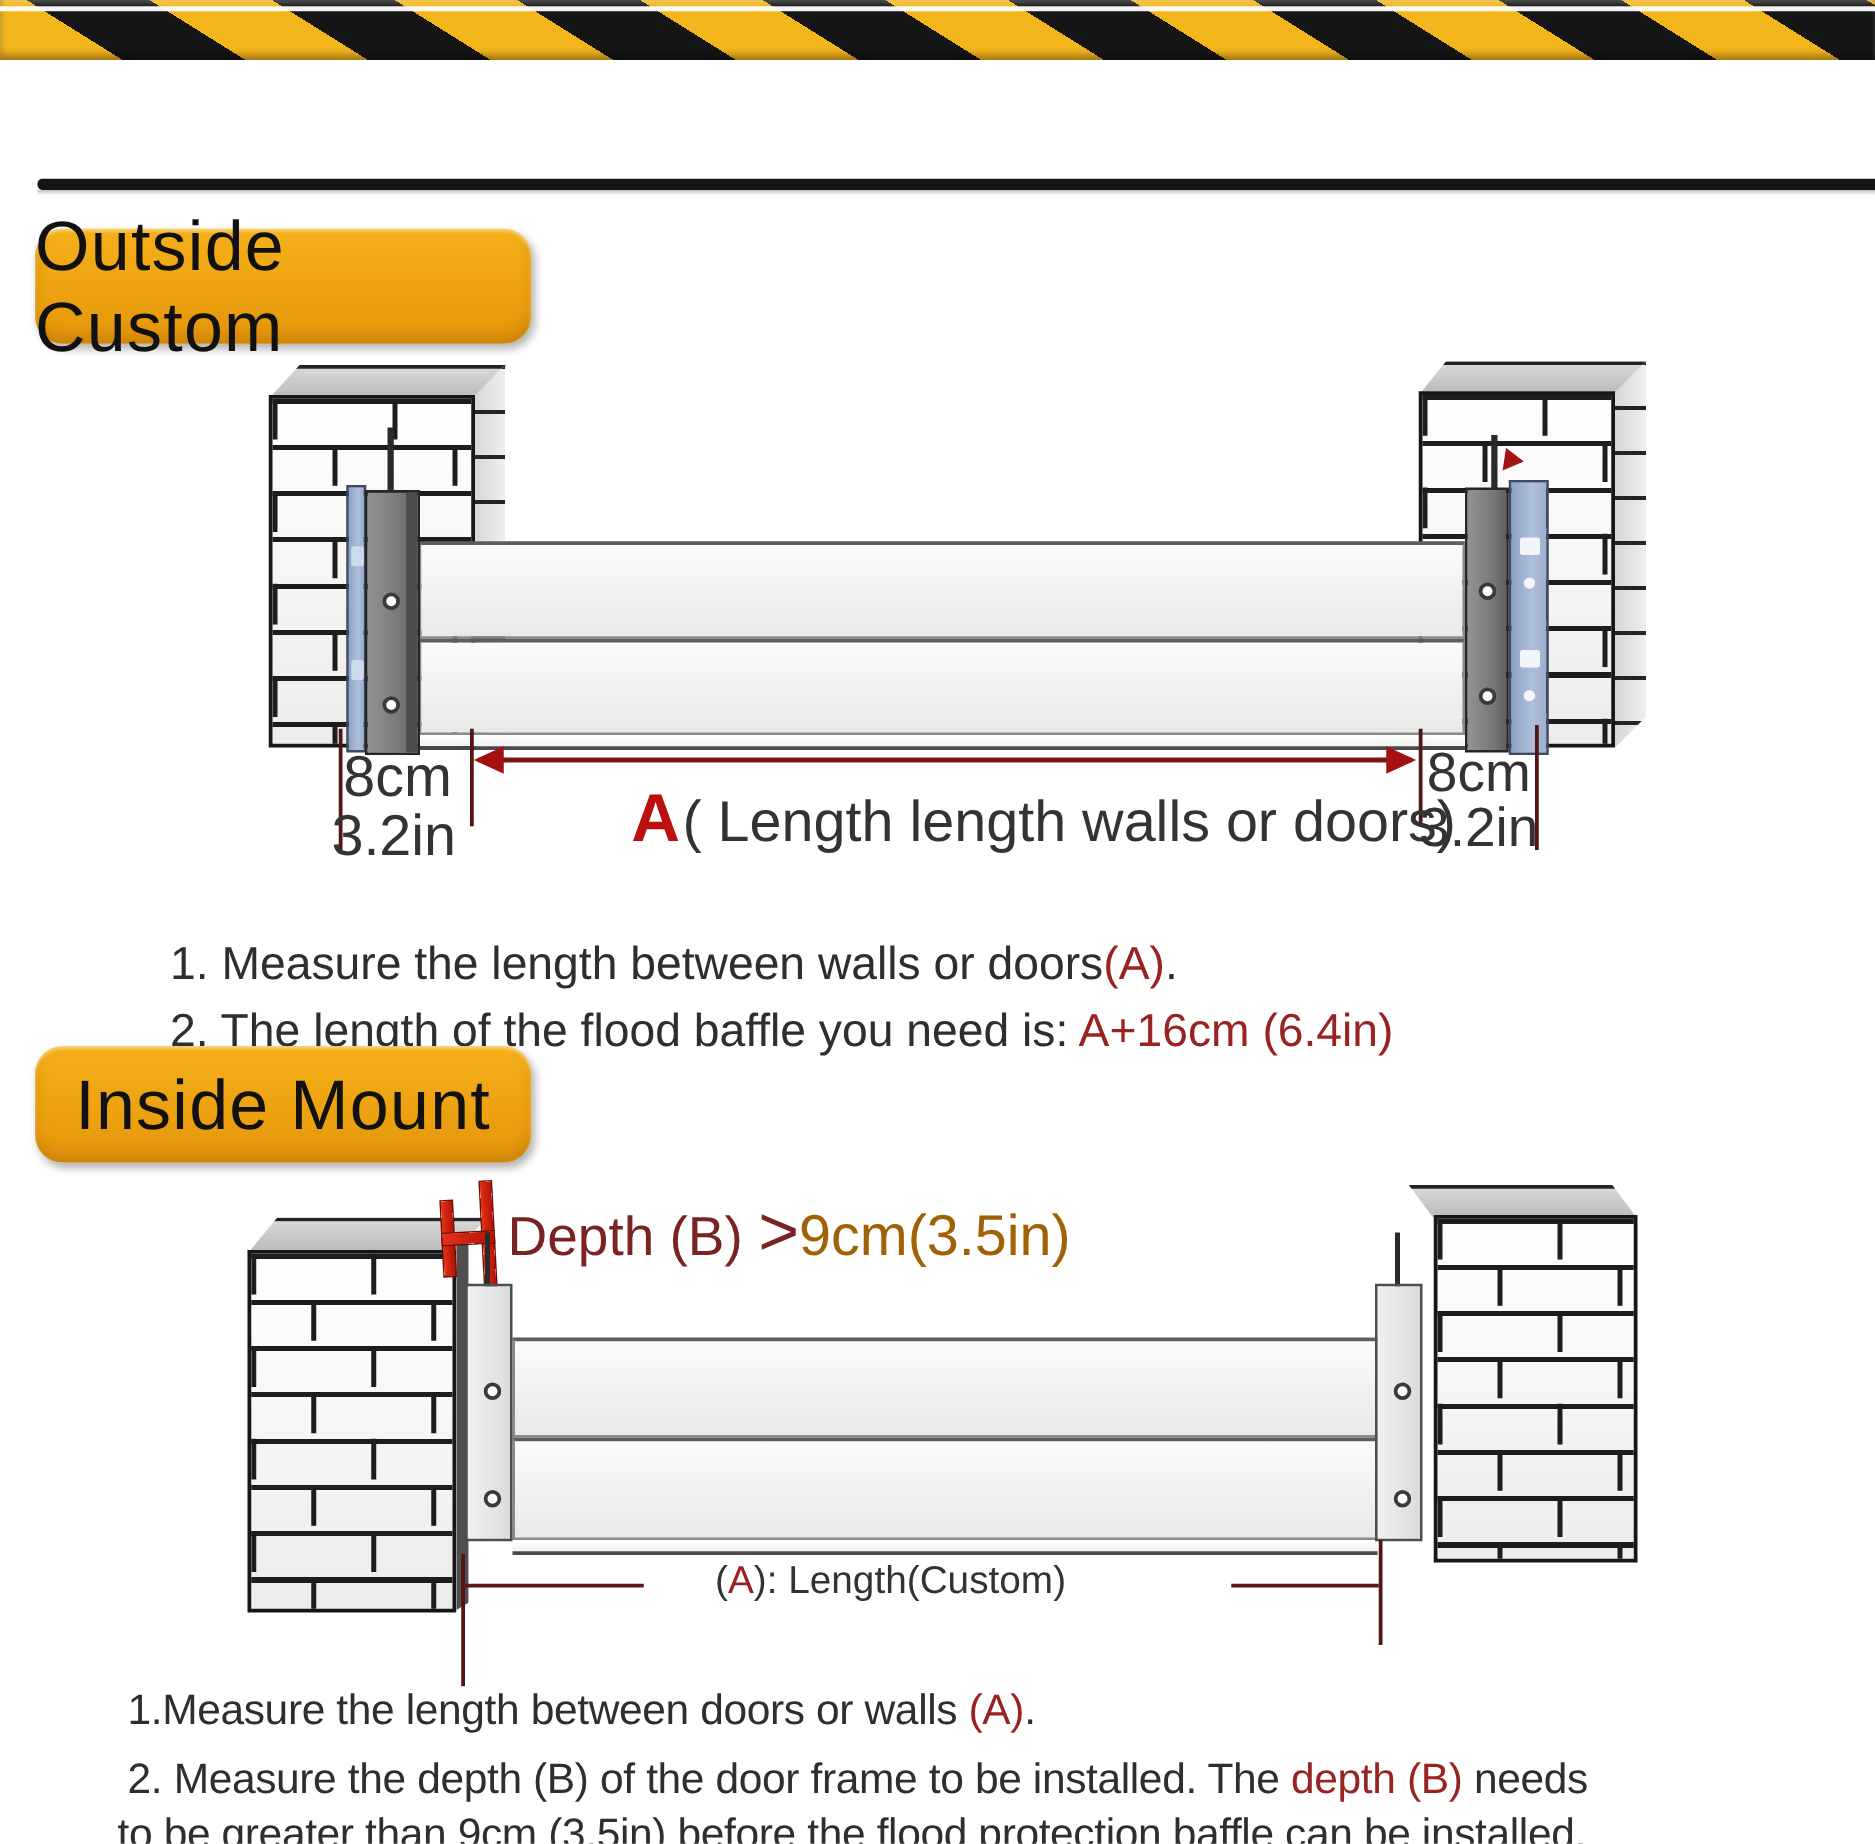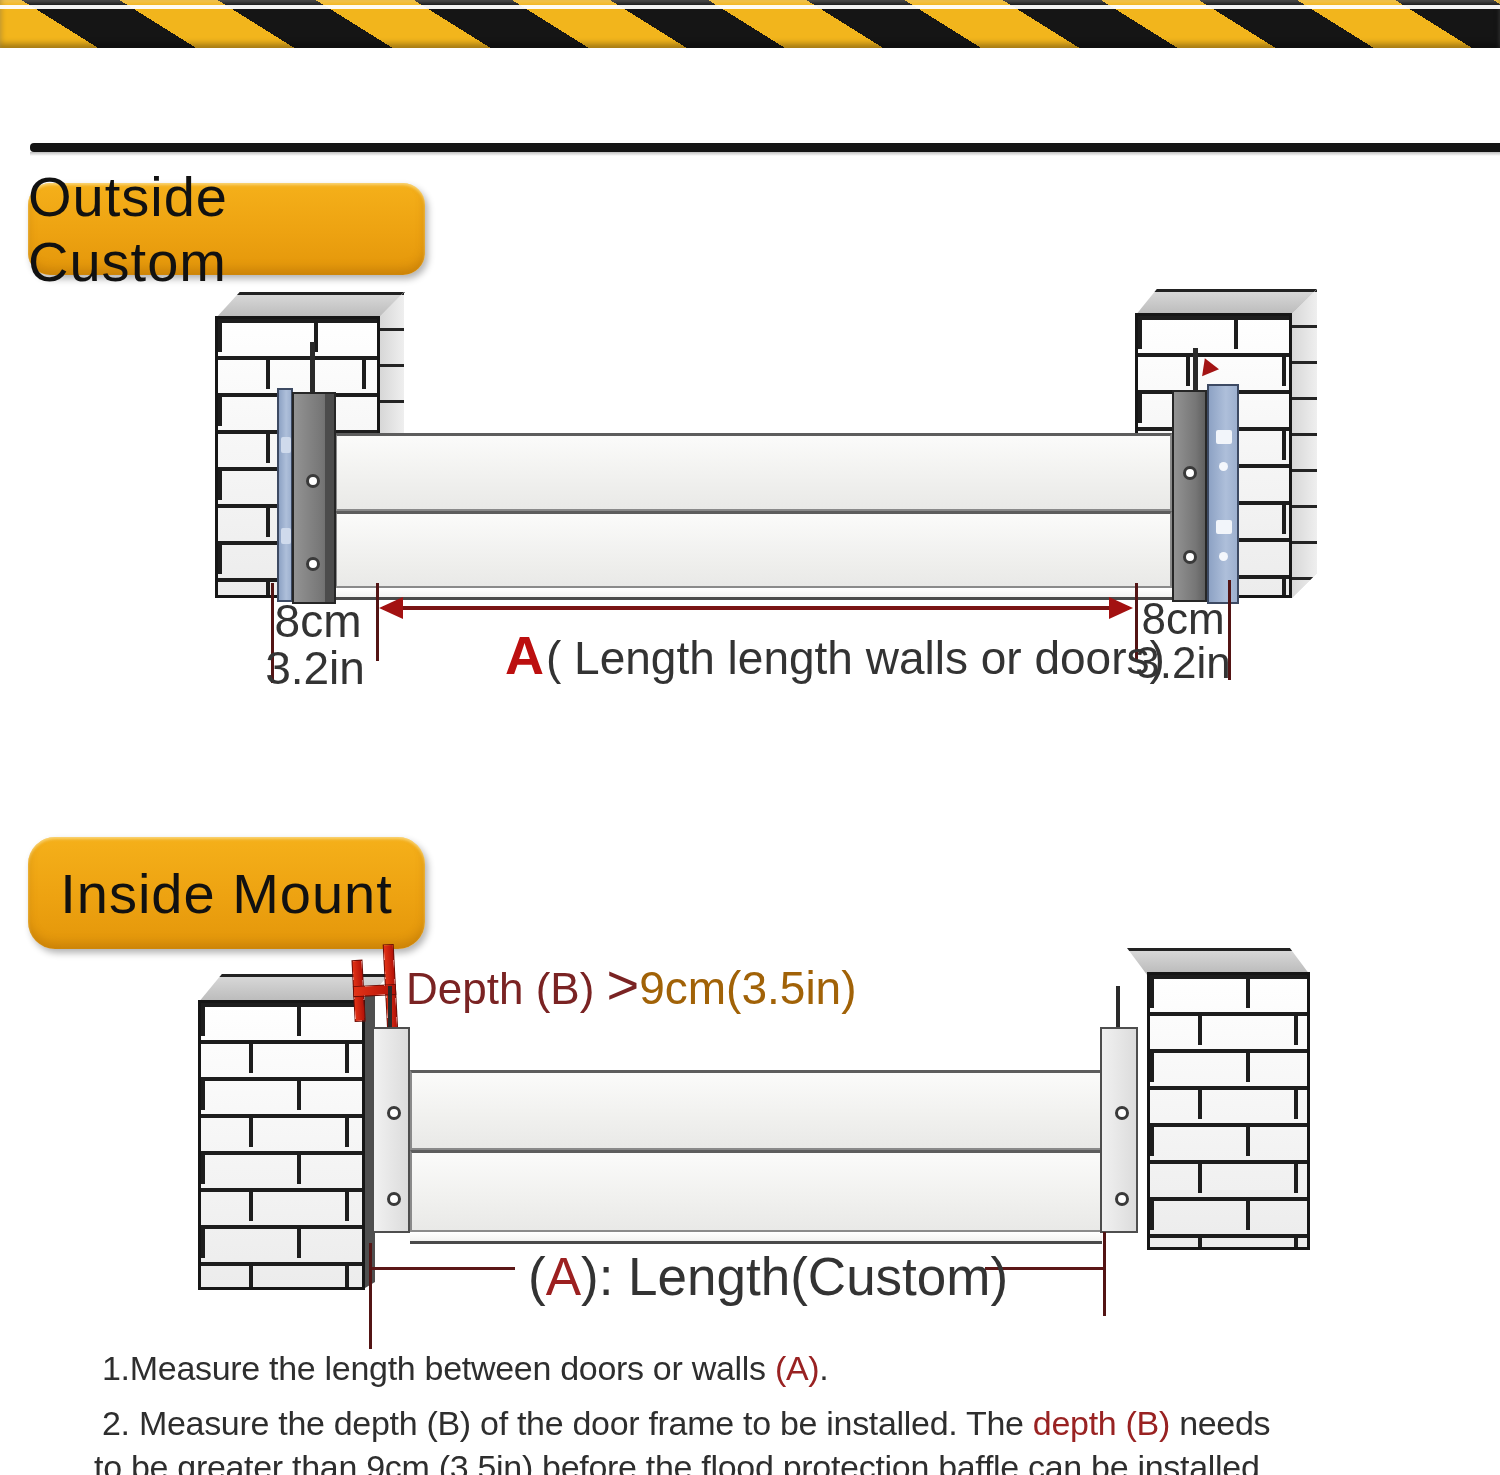--- a/index.html
+++ b/index.html
@@ -63,21 +63,21 @@
   .dim-arrow:before{left:-4px;border-right:24px solid #a31111;}
   .dim-arrow:after{right:-4px;border-left:24px solid #a31111;}
   .meas{color:#333;font-size:46px;text-align:center;white-space:nowrap;}
   .meas.small{font-size:44px;}
   .span-label{white-space:nowrap;font-size:46px;color:#333;}
   .span-label .a-letter{font-size:54px;font-weight:700;color:#bc0f0f;padding-right:2px;}
   .depth-label{white-space:nowrap;}
   .depth-label .d1{font-size:44px;color:#7a2323;}
   .depth-label .d2{font-size:56px;color:#7a2323;font-weight:500;}
   .depth-label .d3{font-size:46px;color:#a16207;}
-  .len-label{white-space:nowrap;font-size:53px;color:#333;}
+  .len-label{white-space:nowrap;font-size:31px;color:#333;margin-left:44px;}
   .len-label .a-letter{color:#9c2020;}
 
   
   .h-marker{transform:rotate(-3deg);}
   .h-marker div{position:absolute;background:linear-gradient(90deg,#e23317,#b31208);box-shadow:0 0 0 1px #6d0d06;}
 
   .mini-arrow{width:0;height:0;border-top:16px solid #a31414;border-left:9px solid transparent;border-right:9px solid transparent;transform:rotate(38deg);}
 
   
   .steps{color:#2e2e2e;}
@@ -148,22 +148,26 @@
 
   <div class="abs meas" style="left:258px;top:594px;width:120px;">8cm</div>
   <div class="abs meas" style="left:250px;top:641px;width:130px;">3.2in</div>
   <div class="abs meas small" style="left:1133px;top:594px;width:100px;">8cm</div>
   <div class="abs meas small" style="left:1128px;top:638px;width:110px;">3.2in</div>
 
   <div class="abs span-label" style="left:505px;top:624px;">
     <span class="a-letter">A</span><span>( Length length walls or doors)</span>
   </div>
 
-
-  <div class="abs badge" style="left:28px;top:837px;height:112px;border-radius:27px;">
+  <div class="abs steps steps1" style="left:136px;top:748px;width:1320px;">
+    <div class="step"><span>1. Measure the length between walls or doors</span><span class="accent">(A)</span><span>.</span></div>
+    <div class="step"><span>2. The length of the flood baffle you need is: </span><span class="accent">A+16cm (6.4in)</span><span></span></div>
+  </div>
+
+  <div class="abs badge" style="left:28px;top:837px;height:93px;">
     <span>Inside Mount</span>
   </div>
 
   <div class="abs pillar-top" style="left:198px;top:974px;width:191px;height:26px;clip-path:polygon(12.5% 0,100% 0,87.5% 100%,0 100%);"></div>
   <div class="abs" style="left:365px;top:990px;width:10px;height:298px;background:#4f4f4f;clip-path:polygon(0 2%,100% 0,100% 98%,0 100%);"></div>
   <div class="abs brick" style="left:198px;top:1000px;width:167px;height:290px;"></div>
 
   <div class="abs h-marker" style="left:352px;top:946px;width:46px;height:86px;">
     <div style="left:2px;top:14px;width:9px;height:60px;"></div>
     <div style="left:34px;top:0;width:9px;height:84px;"></div>

